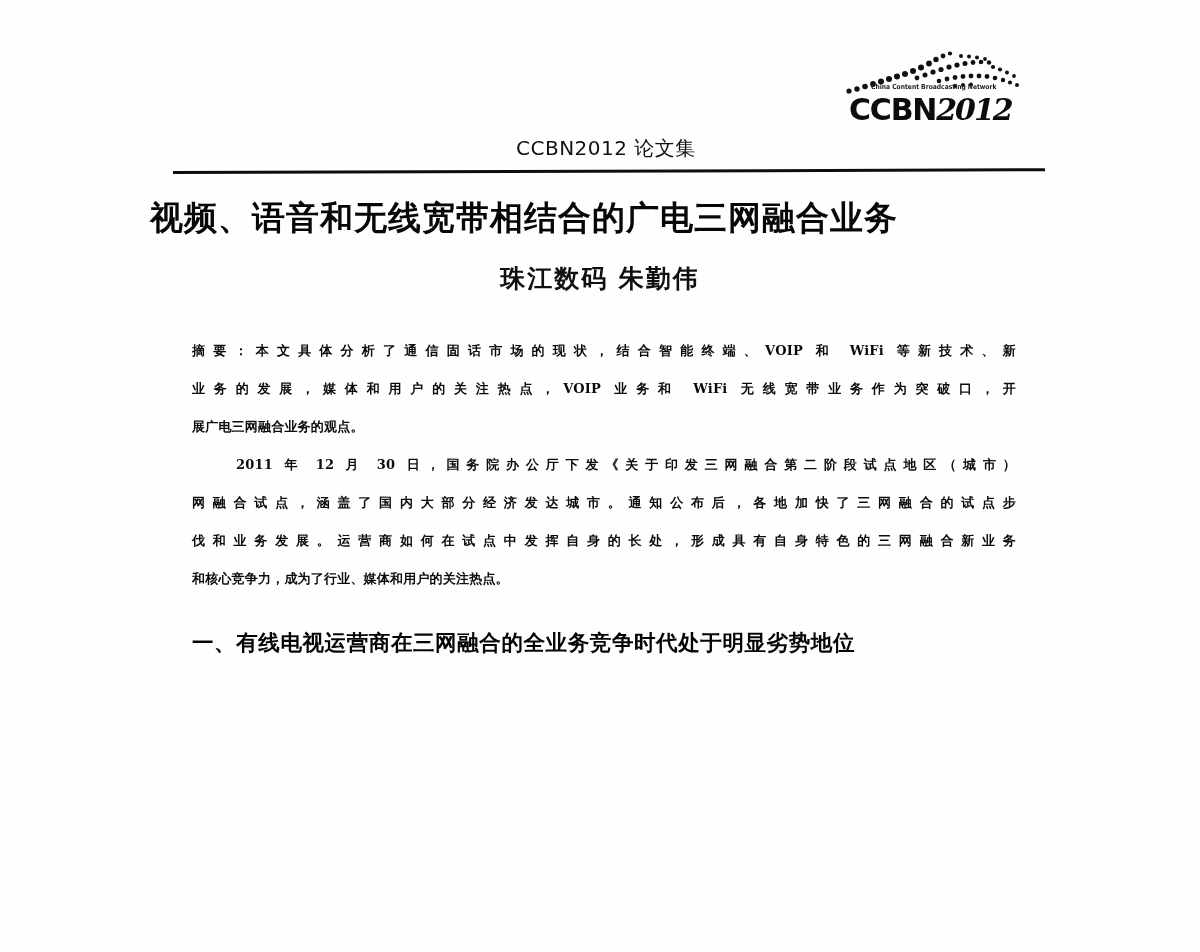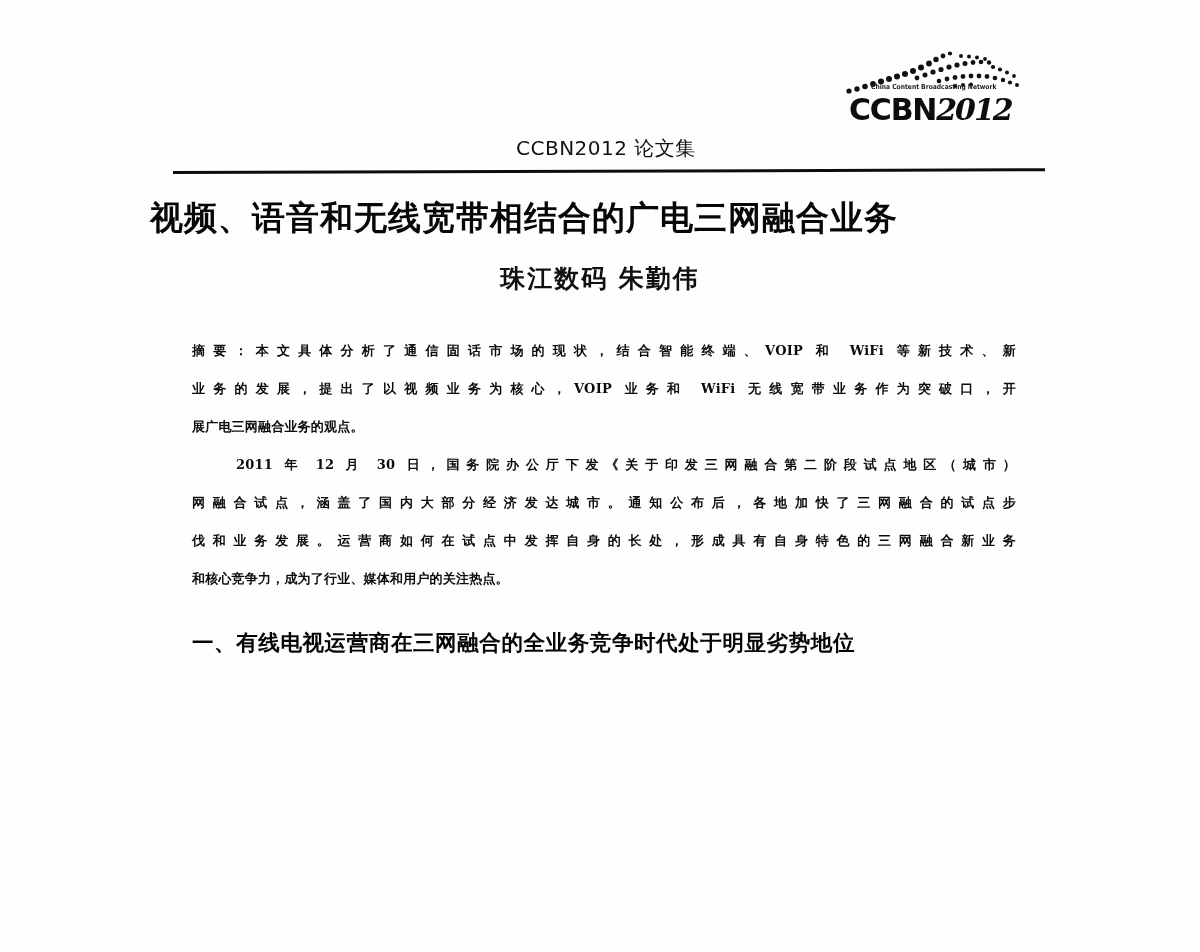--- a/index.html
+++ b/index.html
@@ -221,21 +221,21 @@
       <span>CCBN</span><span class="yr">2012</span>
     </div>
   </div>
 
   <div class="doc-title">视频、语音和无线宽带相结合的广电三网融合业务</div>
   <div class="doc-authors">珠江数码 朱勤伟</div>
 
   <div class="body-col">
 
     <div class="tline justify">摘要：本文具体分析了通信固话市场的现状，结合智能终端、VOIP 和 WiFi 等新技术、新</div>
-    <div class="tline justify">业务的发展，提出了以视频业务为核心，VOIP 业务和 WiFi 无线宽带业务作为突破口，开</div>
+    <div class="tline justify">业务的发展，媒体和用户的关注热点，VOIP 业务和 WiFi 无线宽带业务作为突破口，开</div>
     <div class="tline">展广电三网融合业务的观点。</div>
 
 
     <div class="tline indent justify">2011 年 12 月 30 日，国务院办公厅下发《关于印发三网融合第二阶段试点地区（城市）</div>
     <div class="tline justify">网融合试点，涵盖了国内大部分经济发达城市。通知公布后，各地加快了三网融合的试点步</div>
     <div class="tline justify">伐和业务发展。运营商如何在试点中发挥自身的长处，形成具有自身特色的三网融合新业务</div>
     <div class="tline">和核心竞争力，成为了行业、媒体和用户的关注热点。</div>
 
     <div class="gap-md"></div>
 

